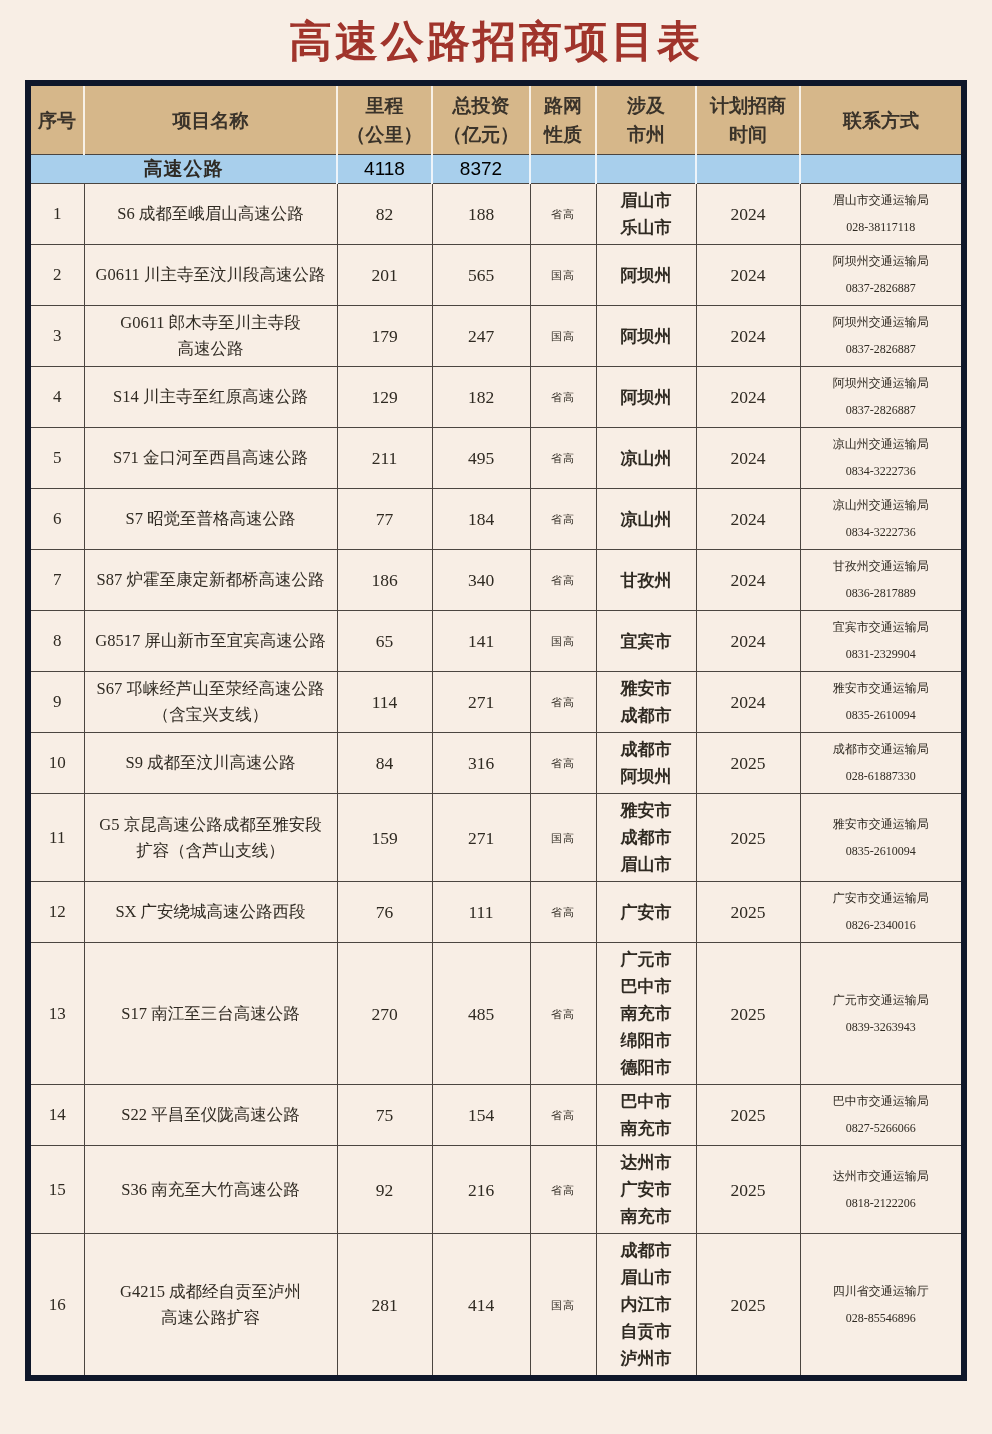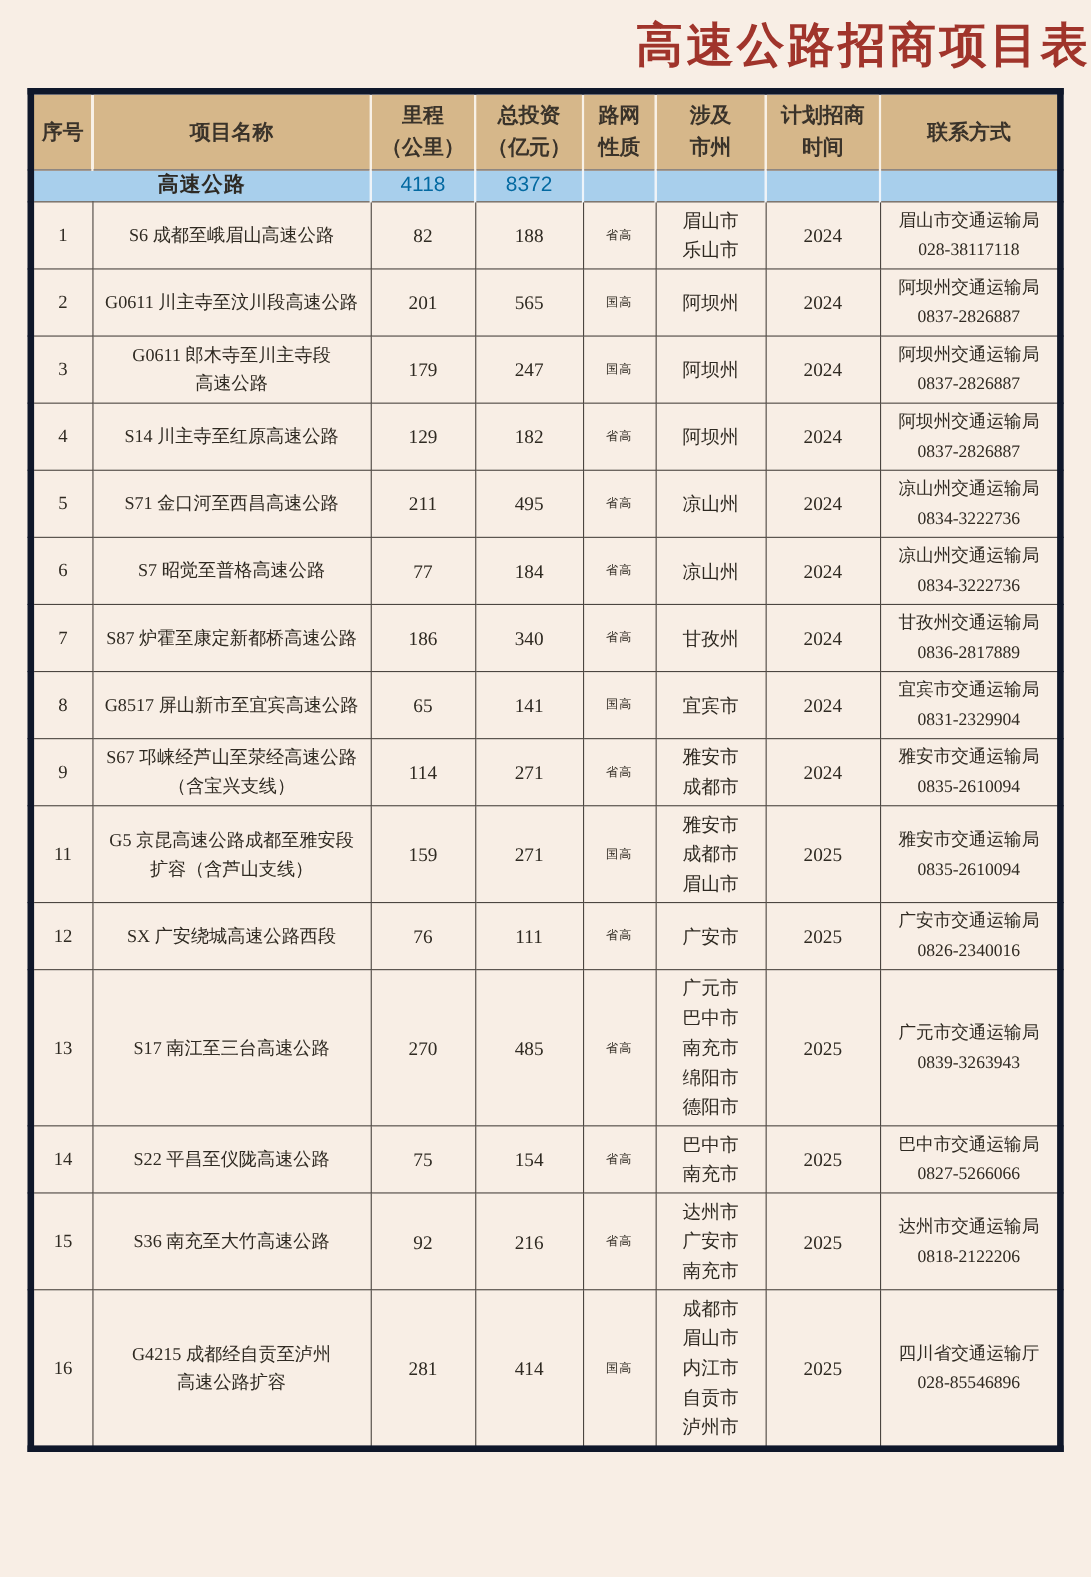--- a/index.html
+++ b/index.html
@@ -8,21 +8,21 @@
   }
   body {
     width: 992px;
     height: 1434px;
     background: #f8eee5;
     overflow: hidden;
     font-family: "Liberation Serif", serif;
   }
   .title {
     margin: 16px 0 12px;
-    text-align: right;
+    text-align: center;
     font-family: "Liberation Serif", serif;
     font-weight: 700;
     font-size: 43px;
     line-height: 52px;
     letter-spacing: 3px;
     color: #a0342b;
   }
   table.projects {
     width: 936px;
     margin: 0 auto;
@@ -56,43 +56,43 @@
     padding: 5px 2px;
   }
   thead th + th { border-left: 2.5px solid #f8f1e7; }
 
   tr.summary td {
     background: #a8cfec;
     font-family: "Liberation Sans", sans-serif;
     font-size: 19px;
     line-height: 26px;
     padding: 1px 3px;
-    color: #0369a1;
+    color: #000000;
   }
   tr.summary td + td { border-left: 2.5px solid #edf4fa; }
   tr.summary td.label {
     font-weight: 700;
     font-size: 19px;
     color: #2e2a24;
     letter-spacing: 1px;
   }
 
   tbody td {
     color: #2f2a22;
     font-size: 17px;
     line-height: 26px;
   }
   td .line { white-space: nowrap; }
   td.c-no      { font-size: 17px; }
   td.c-name    { font-size: 16.5px; margin-left: 48px; }
   td.c-num     { font-size: 17.5px; }
   td.c-net     { font-size: 11px; letter-spacing: 1px; }
-  td.c-cities  .line { line-height: 27px; }
+  td.c-cities  .line { line-height: 27px; font-weight: bold; }
   td.c-year    { font-size: 17.5px; margin-left: 18px; }
-  td.c-contact { font-size: 16px; }
+  td.c-contact { font-size: 12px; }
   td.c-contact .line { line-height: 27px; }
 </style>
 </head>
 <body>
 
 <div class="page">
   <h1 class="title">高速公路招商项目表</h1>
 
   <table class="projects">
     <colgroup>
@@ -299,20 +299,38 @@
             <div class="line">雅安市</div>
             <div class="line">成都市</div>
           </td>
           <td class="c-year">2024</td>
           <td class="c-contact">
             <div class="line">雅安市交通运输局</div>
             <div class="line">0835-2610094</div>
           </td>
         </tr>
         <tr>
+          <td class="c-no">10</td>
+          <td class="c-name">
+            <div class="line">S9 成都至汶川高速公路</div>
+          </td>
+          <td class="c-num">84</td>
+          <td class="c-num">316</td>
+          <td class="c-net">省高</td>
+          <td class="c-cities">
+            <div class="line">成都市</div>
+            <div class="line">阿坝州</div>
+          </td>
+          <td class="c-year">2025</td>
+          <td class="c-contact">
+            <div class="line">成都市交通运输局</div>
+            <div class="line">028-61887330</div>
+          </td>
+        </tr>
+        <tr>
           <td class="c-no">11</td>
           <td class="c-name">
             <div class="line">G5 京昆高速公路成都至雅安段</div>
             <div class="line">扩容（含芦山支线）</div>
           </td>
           <td class="c-num">159</td>
           <td class="c-num">271</td>
           <td class="c-net">国高</td>
           <td class="c-cities">
             <div class="line">雅安市</div>

